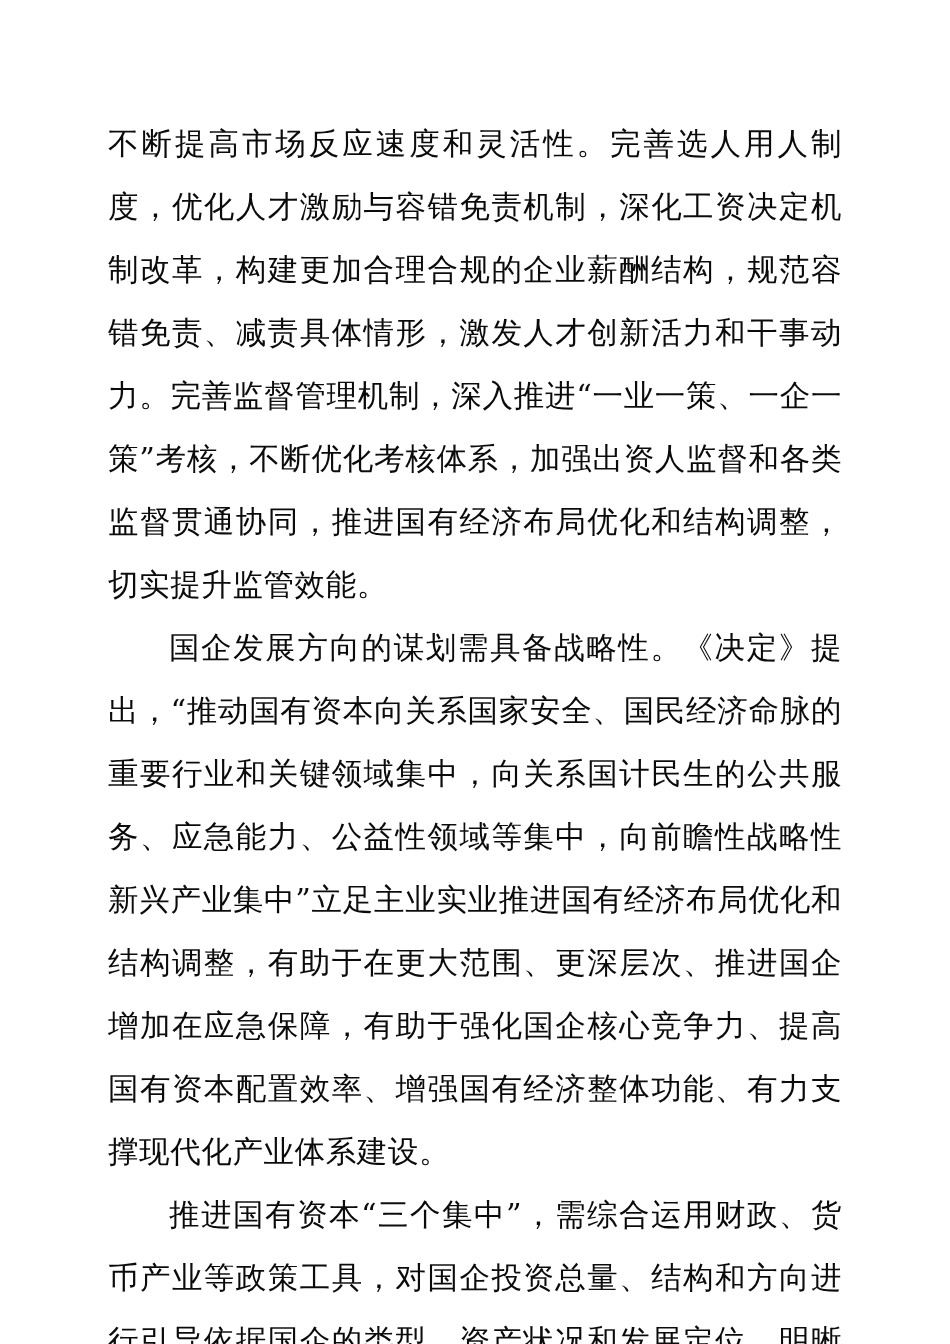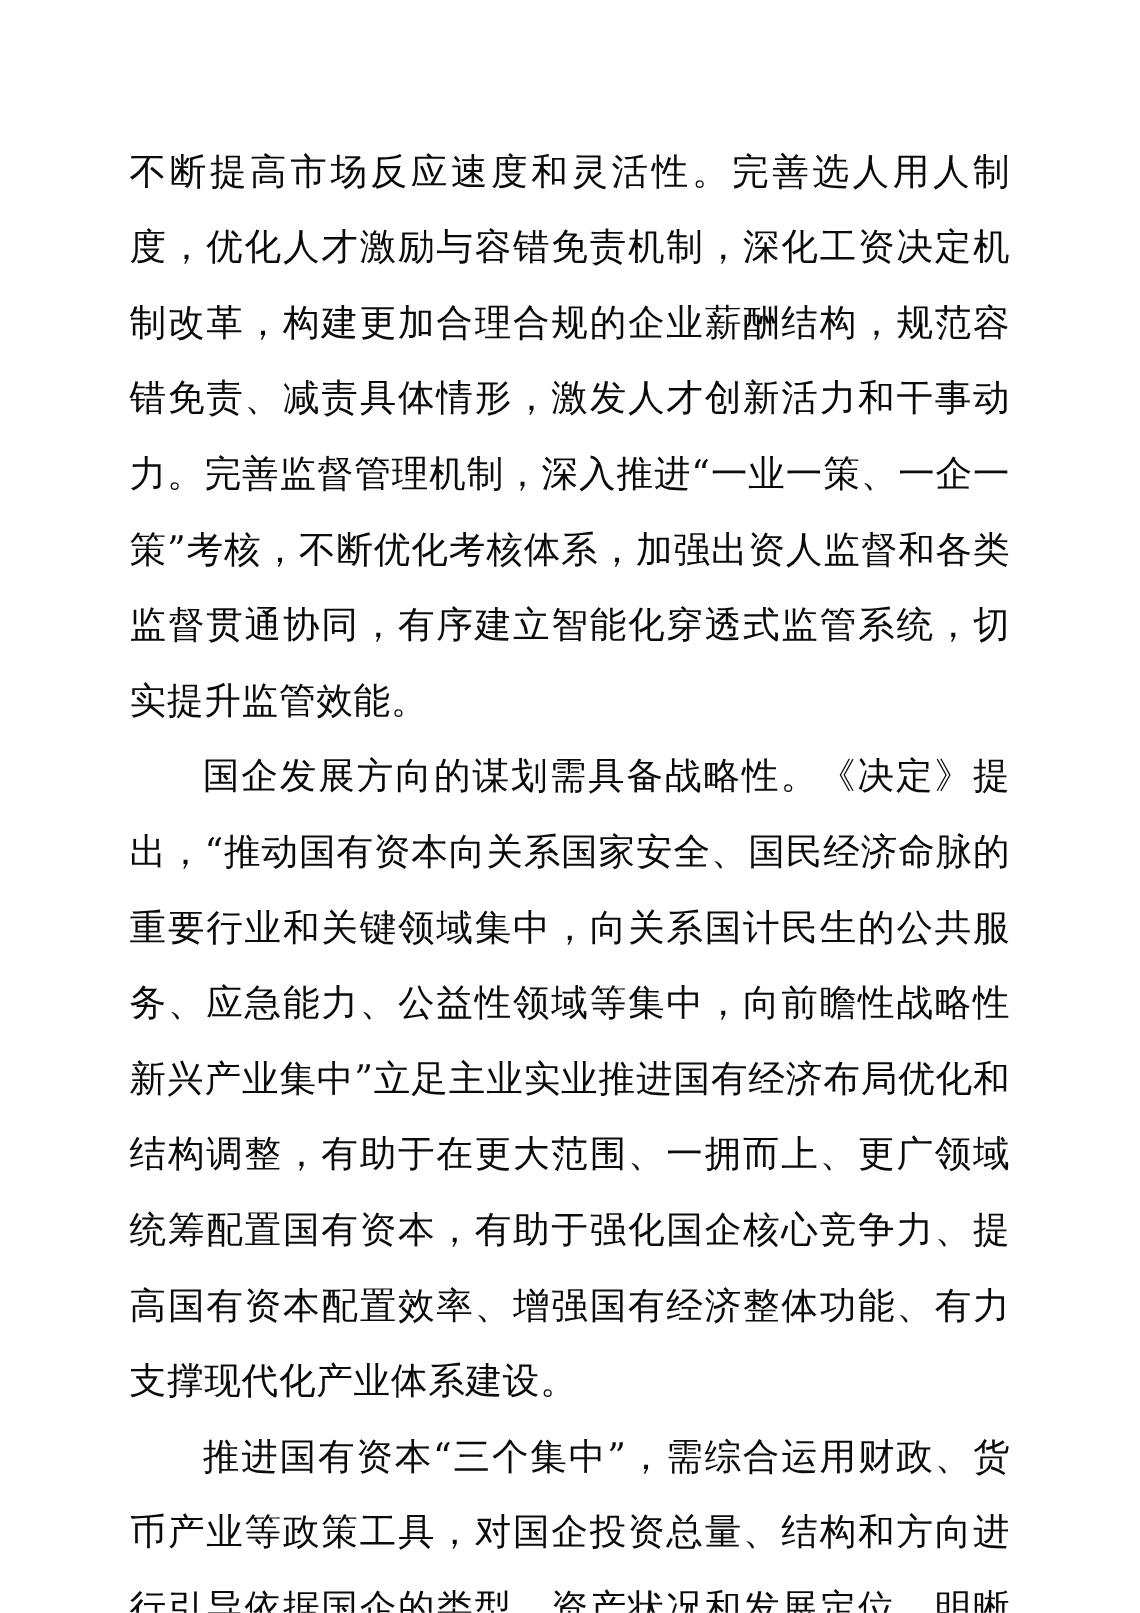--- a/index.html
+++ b/index.html
@@ -36,17 +36,17 @@
   }
   .para.no-indent {
     text-indent: 0;
   }
 </style>
 </head>
 <body>
 
 <div class="page">
   <div class="doc-body">
-    <p class="para no-indent">不断提高市场反应速度和灵活性。完善选人用人制度，优化人才激励与容错免责机制，深化工资决定机制改革，构建更加合理合规的企业薪酬结构，规范容错免责、减责具体情形，激发人才创新活力和干事动力。完善监督管理机制，深入推进“一业一策、一企一策”考核，不断优化考核体系，加强出资人监督和各类监督贯通协同，有序建立智能化穿透式监管系统，切实提升监管效能。</p>
-    <p class="para">国企发展方向的谋划需具备战略性。《决定》提出，“推动国有资本向关系国家安全、国民经济命脉的重要行业和关键领域集中，向关系国计民生的公共服务、应急能力、公益性领域等集中，向前瞻性战略性新兴产业集中”立足主业实业推进国有经济布局优化和结构调整，有助于在更大范围、一拥而上、更广领域统筹配置国有资本，有助于强化国企核心竞争力、提高国有资本配置效率、增强国有经济整体功能、有力支撑现代化产业体系建设。</p>
+    <p class="para no-indent">不断提高市场反应速度和灵活性。完善选人用人制度，优化人才激励与容错免责机制，深化工资决定机制改革，构建更加合理合规的企业薪酬结构，规范容错免责、减责具体情形，激发人才创新活力和干事动力。完善监督管理机制，深入推进“一业一策、一企一策”考核，不断优化考核体系，加强出资人监督和各类监督贯通协同，推进国有经济布局优化和结构调整，切实提升监管效能。</p>
+    <p class="para">国企发展方向的谋划需具备战略性。《决定》提出，“推动国有资本向关系国家安全、国民经济命脉的重要行业和关键领域集中，向关系国计民生的公共服务、应急能力、公益性领域等集中，向前瞻性战略性新兴产业集中”立足主业实业推进国有经济布局优化和结构调整，有助于在更大范围、更深层次、推进国企增加在应急保障，有助于强化国企核心竞争力、提高国有资本配置效率、增强国有经济整体功能、有力支撑现代化产业体系建设。</p>
     <p class="para">推进国有资本“三个集中”，需综合运用财政、货币产业等政策工具，对国企投资总量、结构和方向进行引导依据国企的类型、资产状况和发展定位，明晰主责主业，优化投资管理制度，防止盲目多元、一拥而上、重复建设等发展倾向，推进国企增加在应急保障、防灾减灾、医疗</p>
   </div>
 </div>
 
 </body></html>

